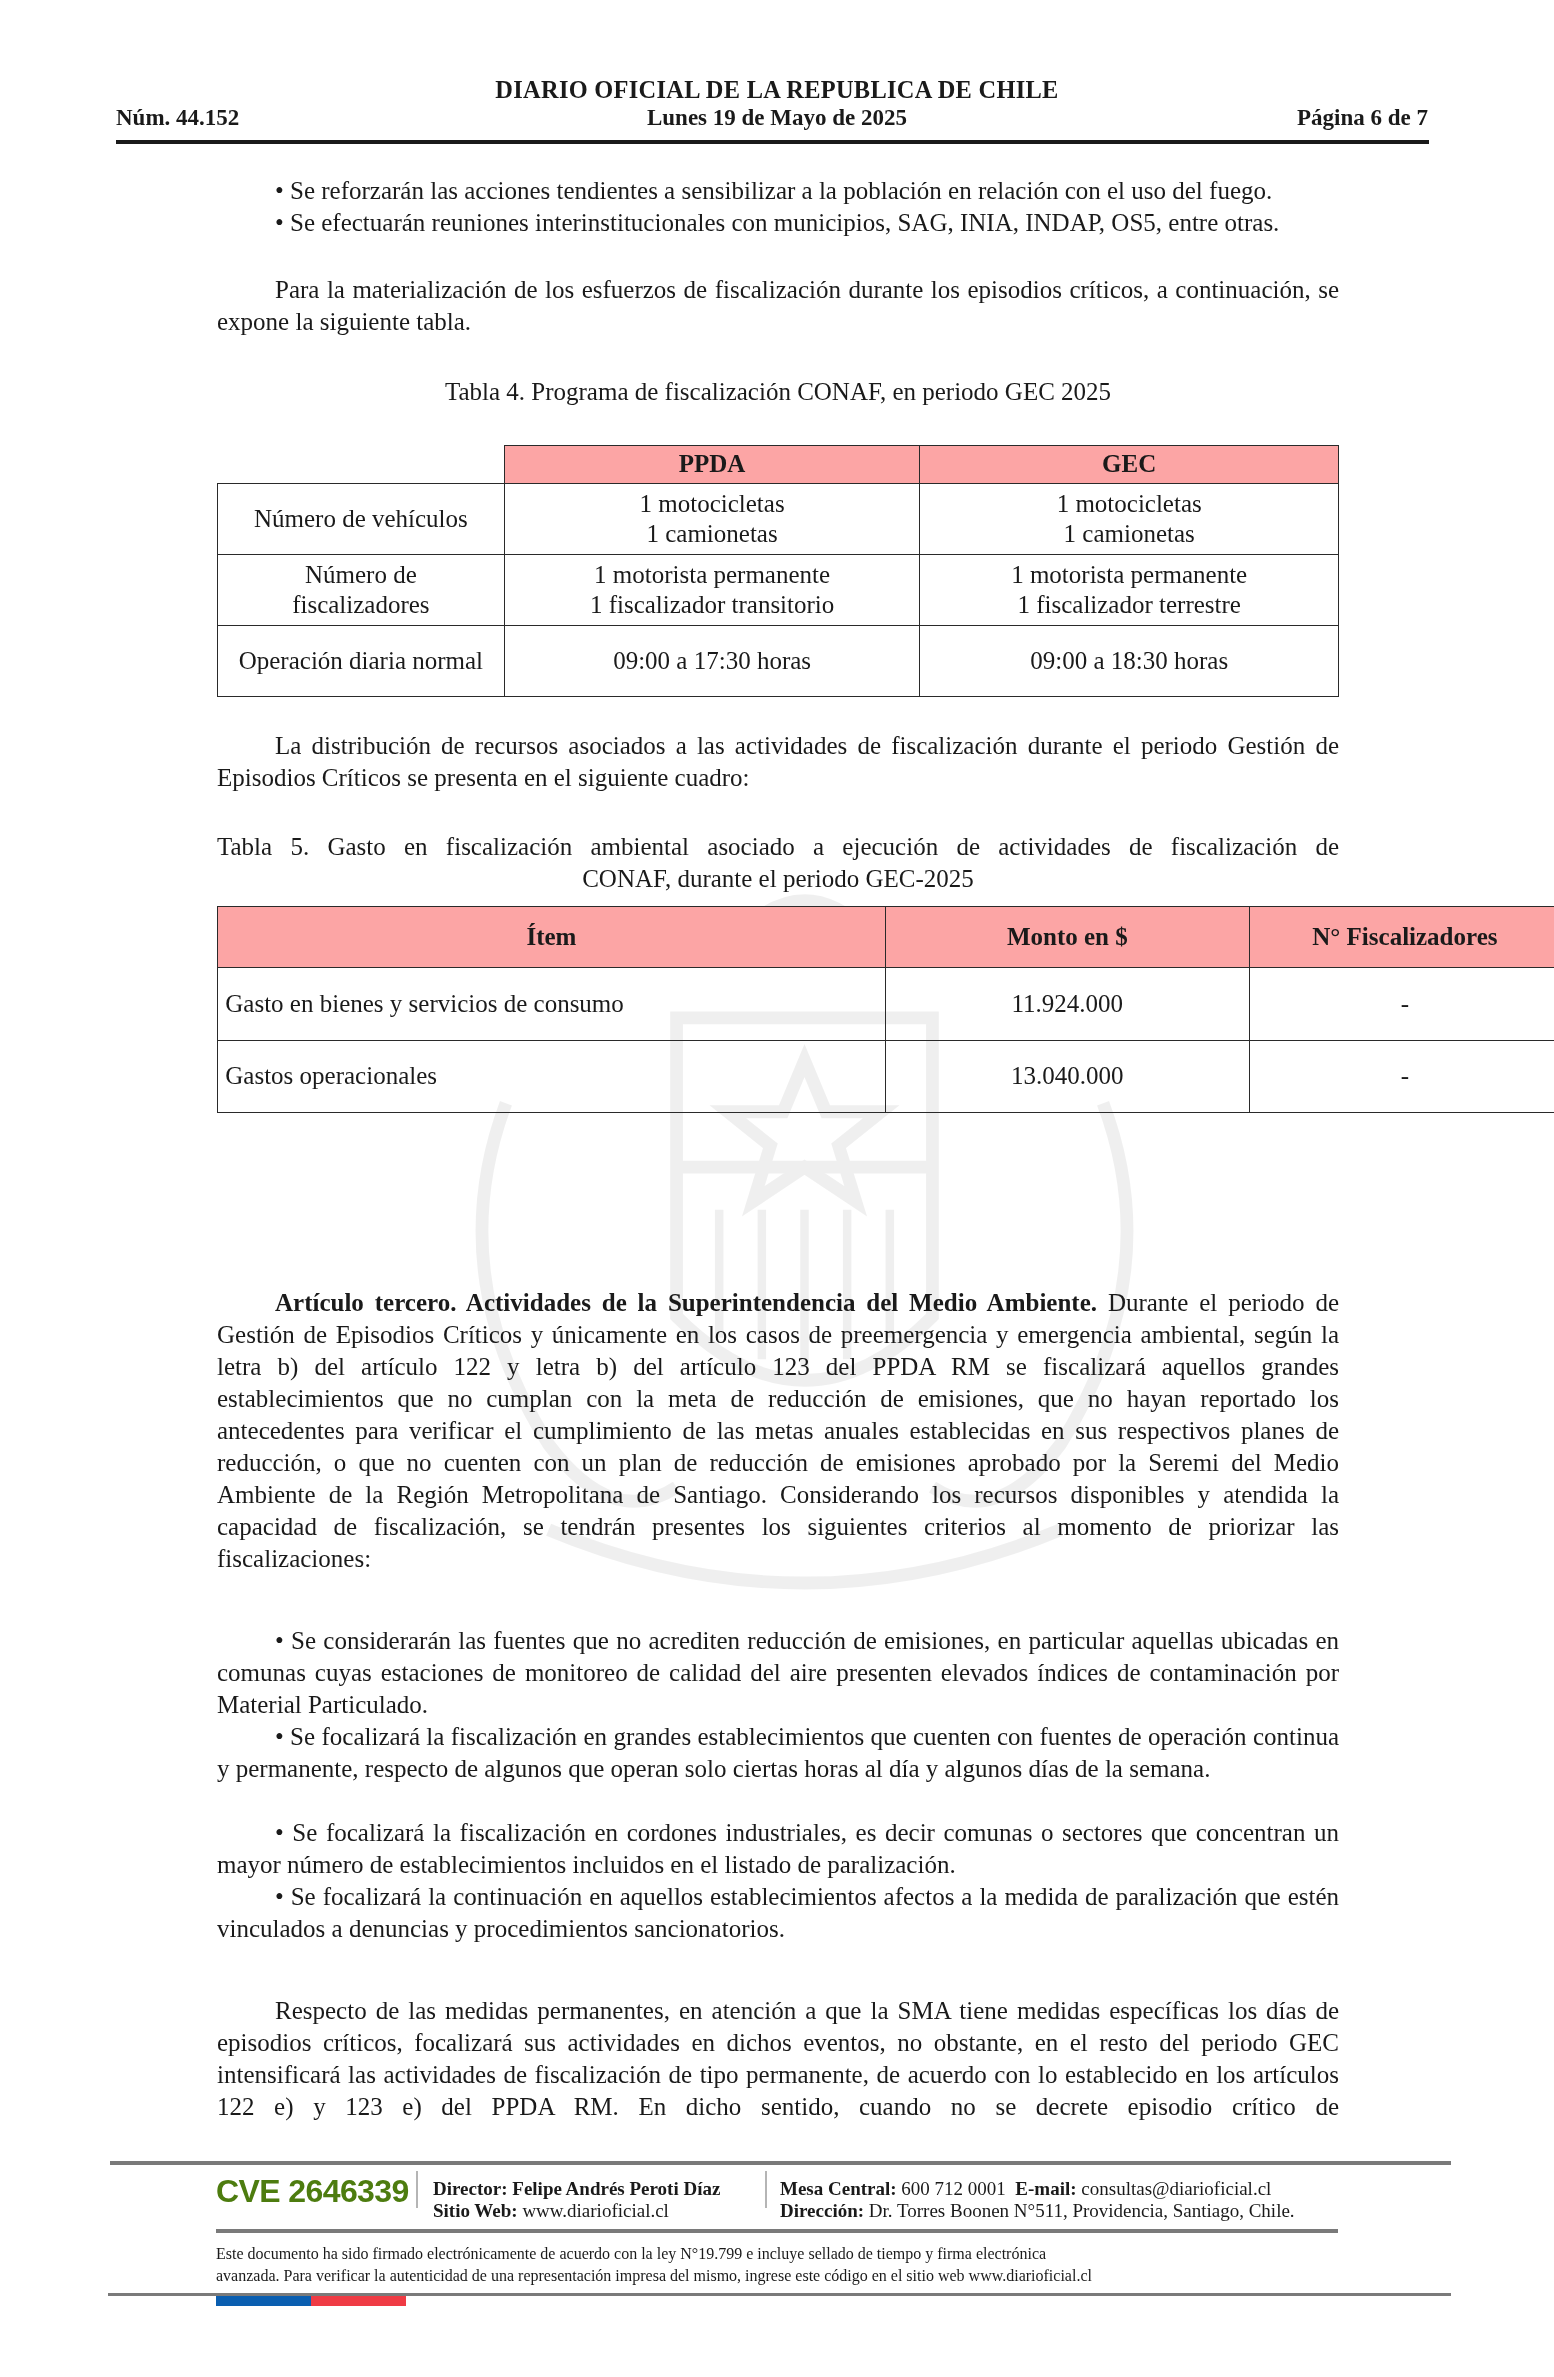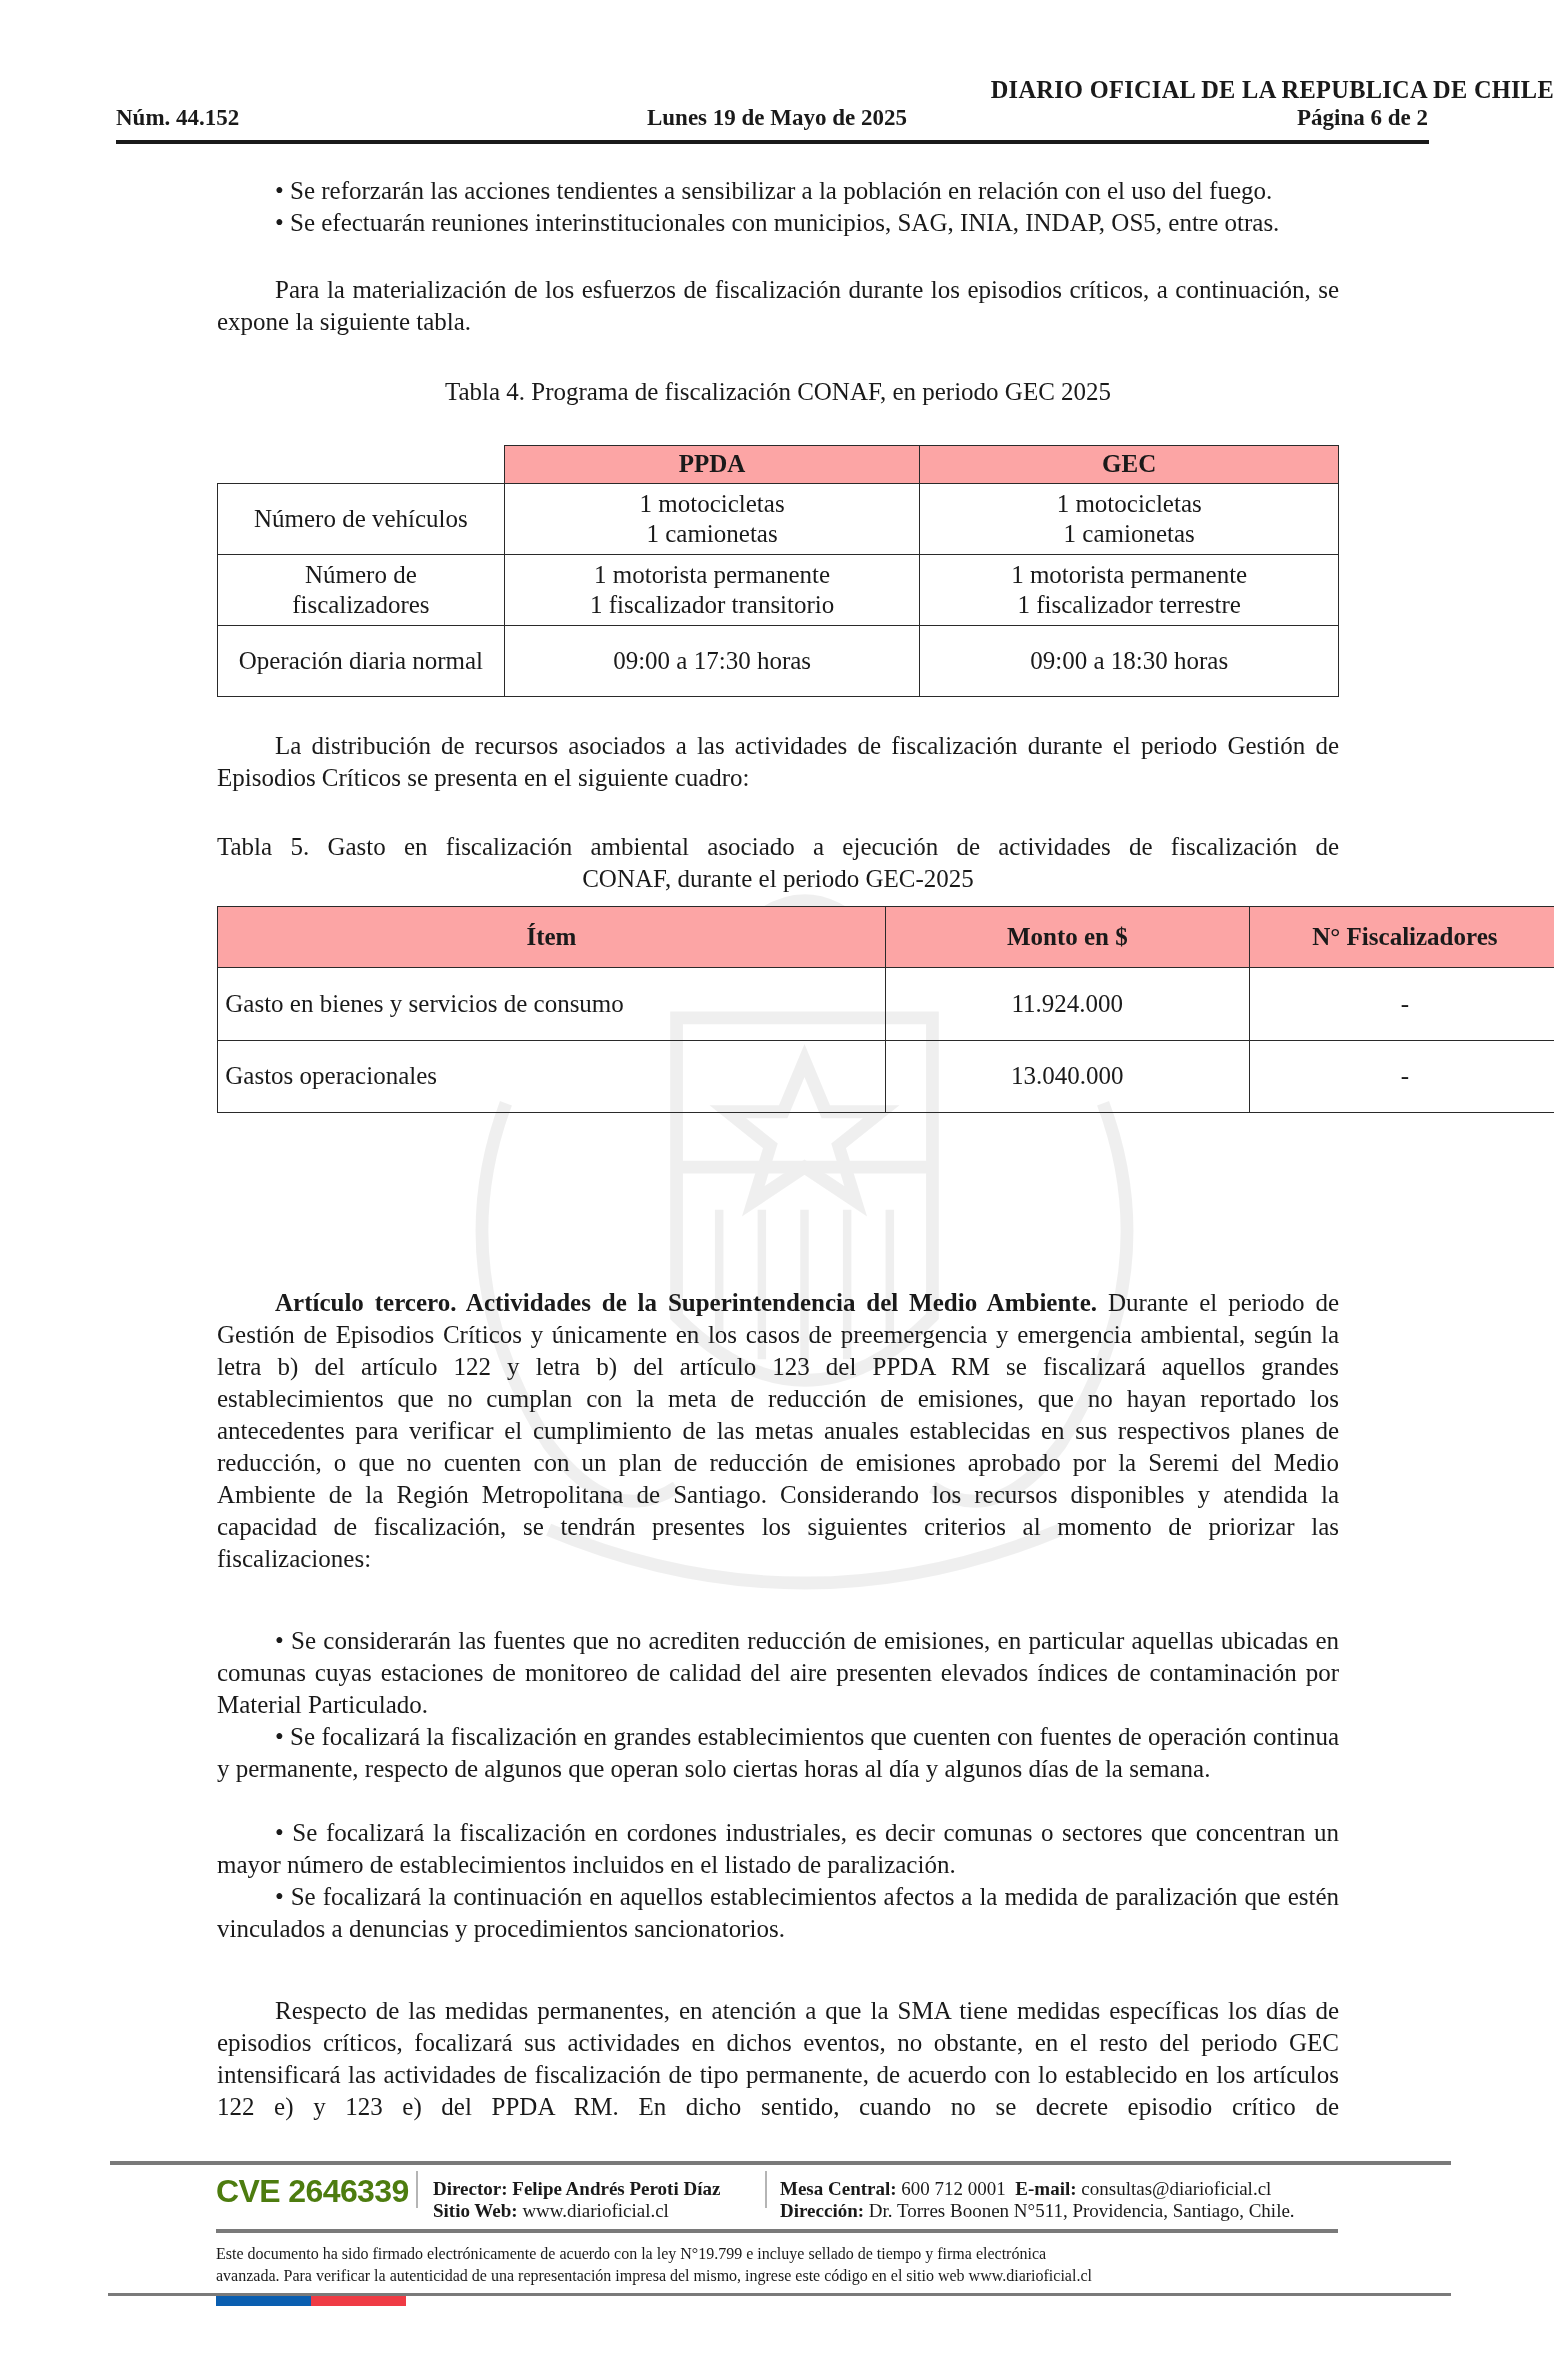--- a/index.html
+++ b/index.html
@@ -5,21 +5,21 @@
   html, body { margin: 0; padding: 0; background: #ffffff; }
   body { width: 1554px; height: 2377px; position: relative; overflow: hidden;
          font-family: "Liberation Serif", "DejaVu Serif", serif; color: #1a1a1a; }
   .abs { position: absolute; }
 
   
   .watermark { position: absolute; left: 378px; top: 841px; width: 853px; height: 823px;
                opacity: 0.06; pointer-events: none; }
 
   
-  .hdr-title { left: 0; width: 1554px; top: 76px; text-align: right; font-weight: bold;
+  .hdr-title { left: 0; width: 1554px; top: 76px; text-align: center; font-weight: bold;
                font-size: 24.4px; letter-spacing: 0.3px; }
   .hdr-num { left: 116px; top: 105px; font-weight: bold; font-size: 23px; }
   .hdr-date { left: 0; width: 1554px; top: 105px; text-align: center; font-weight: bold; font-size: 23px; }
   .hdr-page { right: 126px; top: 105px; font-weight: bold; font-size: 23px; }
   .hdr-rule { left: 116px; width: 1313px; top: 140px; height: 4.3px; background: #1a1a1a; }
 
   
   .txt { font-size: 25px; line-height: 32px; }
   .para { left: 217px; width: 1122px; text-align: justify; text-align-last: left; }
   .para.indent { text-indent: 58px; }
@@ -70,21 +70,21 @@
       <line x1="90" y1="85" x2="90" y2="120"></line>
     <line x1="100" y1="85" x2="100" y2="122"></line>
       <line x1="110" y1="85" x2="110" y2="120"></line>
     <line x1="120" y1="85" x2="120" y2="115"></line>
   </g>
 </svg>
 
 <div class="abs hdr-title">DIARIO OFICIAL DE LA REPUBLICA DE CHILE</div>
 <div class="abs hdr-num">Núm. 44.152</div>
 <div class="abs hdr-date">Lunes 19 de Mayo de 2025</div>
-<div class="abs hdr-page">Página 6 de 2</div>
+<div class="abs hdr-page">Página 6 de 7</div>
 <div class="abs hdr-rule"></div>
 
 <div class="abs txt bullet" style="top:175px;">• Se reforzarán las acciones tendientes a sensibilizar a la población en relación con el uso del fuego.</div>
 <div class="abs txt bullet" style="top:207px;">• Se efectuarán reuniones interinstitucionales con municipios, SAG, INIA, INDAP, OS5, entre otras.</div>
 
 <div class="abs txt para indent" style="top:274px;">Para la materialización de los esfuerzos de fiscalización durante los episodios críticos, a continuación, se expone la siguiente tabla.</div>
 
 <div class="abs txt caption" style="top:376px;">Tabla 4. Programa de fiscalización CONAF, en periodo GEC 2025</div>
 
 <table class="t4">

